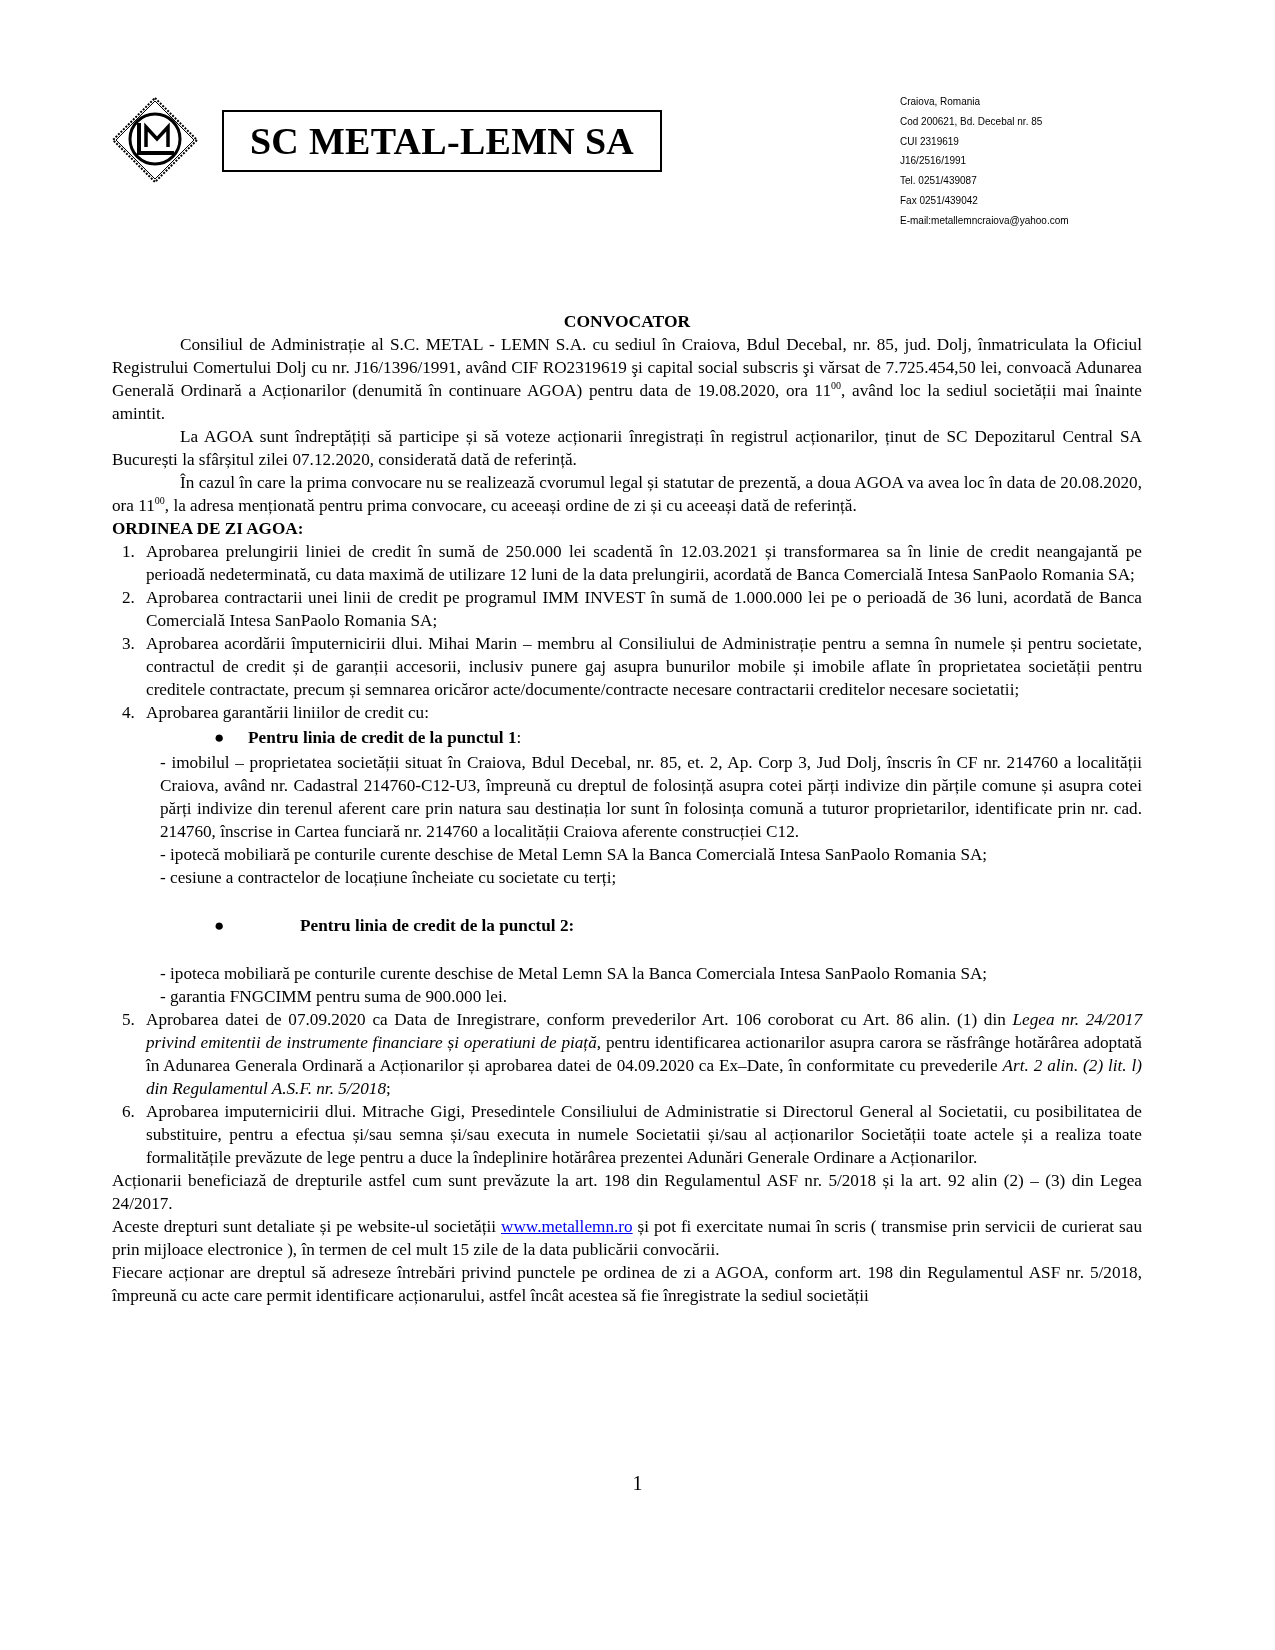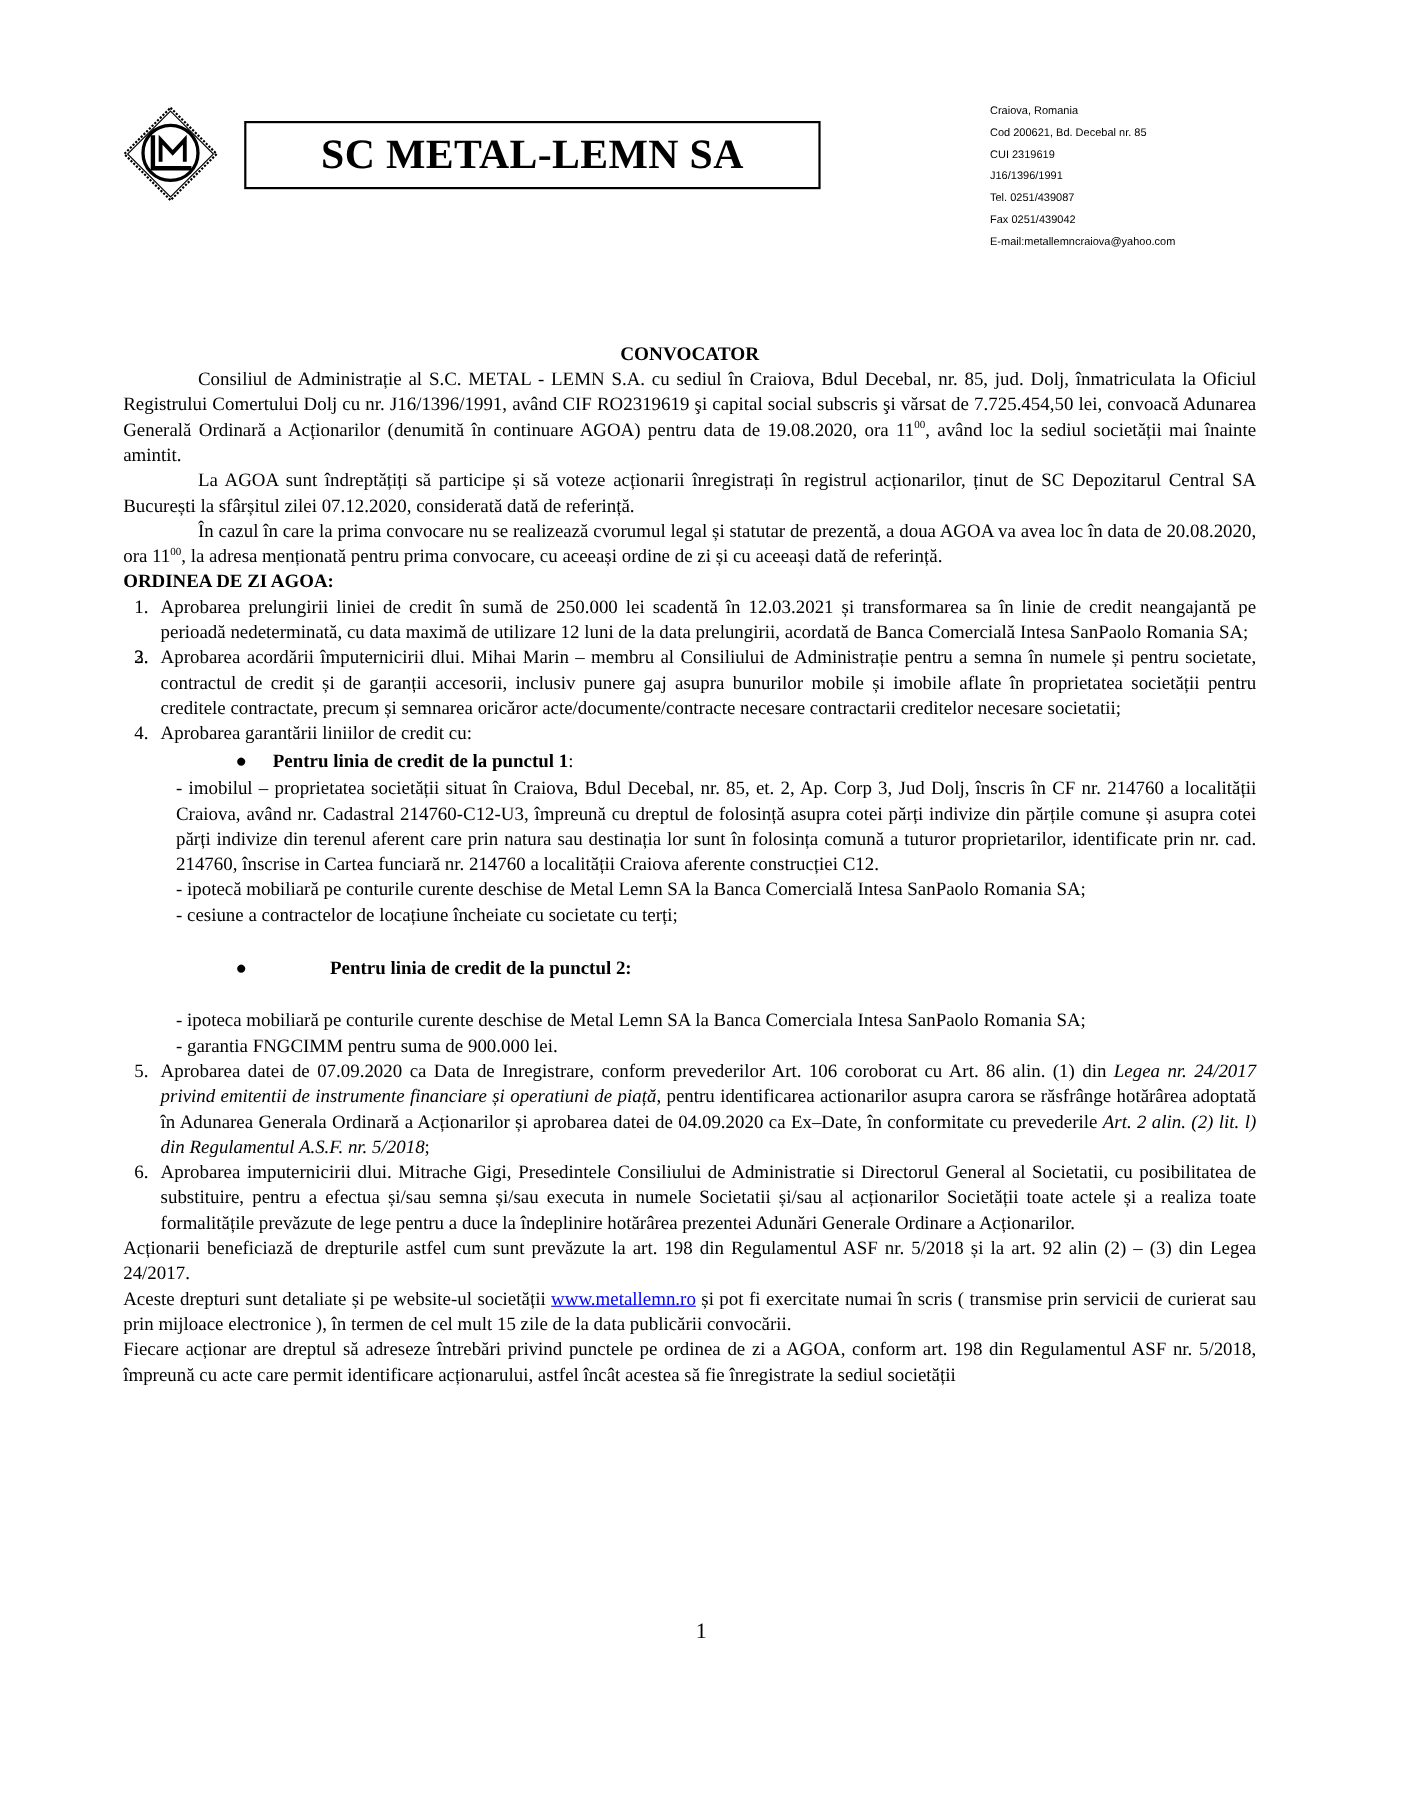--- a/index.html
+++ b/index.html
@@ -1,20 +1,20 @@
 <!DOCTYPE html>
 <html><head>
 <meta charset="utf-8">
 <style>
   html, body { margin: 0; padding: 0; background: #ffffff; }
   body { width: 1275px; height: 1650px; position: relative; overflow: hidden; color: #000; }
 
   
   .logo { position: absolute; left: 110px; top: 95px; width: 90px; height: 90px; }
-  .title-box { position: absolute; left: 222px; top: 110px; width: 524px; height: 62px;
+  .title-box { position: absolute; left: 222px; top: 110px; width: 440px; height: 62px;
     border: 2px solid #000; box-sizing: border-box; display: flex; align-items: center; justify-content: center; }
   .title-box span { font-family: "Liberation Serif", serif; font-weight: bold; font-size: 38px; letter-spacing: 0.3px; }
   .contact { position: absolute; left: 900px; top: 92px; font-family: "Liberation Sans", sans-serif; font-size: 10px; line-height: 19.8px; }
   .contact div { white-space: nowrap; }
 
   
   .doc { position: absolute; left: 112px; top: 310px; width: 1030px; font-family: "Liberation Serif", serif; font-size: 17.2px; line-height: 23px; }
   .heading { text-align: center; font-weight: bold; font-size: 17.5px; }
   .p { text-align: justify; }
   .indent { text-indent: 68px; }
@@ -46,21 +46,21 @@
 </div>
 
 <div class="title-box">
   <span>SC METAL-LEMN SA</span>
 </div>
 
 <div class="contact">
   <div>Craiova, Romania</div>
   <div>Cod 200621, Bd. Decebal nr. 85</div>
   <div>CUI 2319619</div>
-  <div>J16/1396/1991</div>
+  <div>J16/2516/1991</div>
   <div>Tel. 0251/439087</div>
   <div>Fax 0251/439042</div>
   <div>E-mail:metallemncraiova@yahoo.com</div>
 </div>
 
 <div class="doc">
   <div class="heading">CONVOCATOR</div>
 
   <div class="p indent"><span>Consiliul de Administrație al S.C. METAL - LEMN S.A. cu sediul în Craiova, Bdul Decebal, nr. 85, jud. Dolj, înmatriculata la Oficiul Registrului Comertului Dolj cu nr. J16/1396/1991, având CIF RO2319619 şi capital social subscris şi vărsat de 7.725.454,50 lei, convoacă Adunarea Generală Ordinară a Acționarilor (denumită în continuare AGOA) pentru data de 19.08.2020, ora 11</span><sup>00</sup><span>, având loc la sediul societății mai înainte amintit.</span></div>
 
@@ -69,20 +69,21 @@
   <div class="p indent"><span>În cazul în care la prima convocare nu se realizează cvorumul legal și statutar de prezentă, a doua AGOA va avea loc în data de 20.08.2020, ora 11</span><sup>00</sup><span>, la adresa menționată pentru prima convocare, cu aceeași ordine de zi și cu aceeași dată de referință.</span></div>
 
   <div class="order-title">ORDINEA DE ZI AGOA:</div>
 
   <div class="item">
     <span class="num">1.</span>
     <span>Aprobarea prelungirii liniei de credit în sumă de 250.000 lei scadentă în 12.03.2021 și transformarea sa în linie de credit neangajantă pe perioadă nedeterminată, cu data maximă de utilizare 12 luni de la data prelungirii, acordată de  Banca Comercială Intesa SanPaolo Romania SA;</span>
   </div>
   <div class="item">
     <span class="num">2.</span>
+    <span>Aprobarea contractarii unei linii de credit pe programul IMM INVEST în sumă de 1.000.000 lei  pe o perioadă de 36 luni, acordată de Banca Comercială Intesa SanPaolo Romania SA;</span>
   </div>
   <div class="item">
     <span class="num">3.</span>
     <span>Aprobarea acordării împuternicirii dlui. Mihai Marin – membru al Consiliului de Administrație pentru a semna în numele și pentru societate, contractul de credit și de garanții accesorii, inclusiv punere gaj asupra bunurilor mobile și imobile aflate în proprietatea societății pentru creditele contractate, precum și semnarea oricăror acte/documente/contracte necesare contractarii creditelor necesare societatii;</span>
   </div>
   <div class="item">
     <span class="num">4.</span>
     <span>Aprobarea garantării liniilor de credit cu:</span>
   </div>
 

